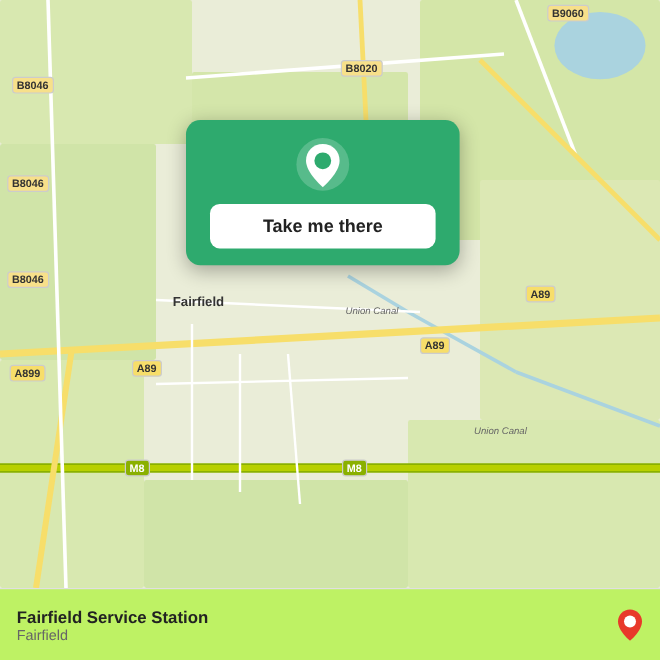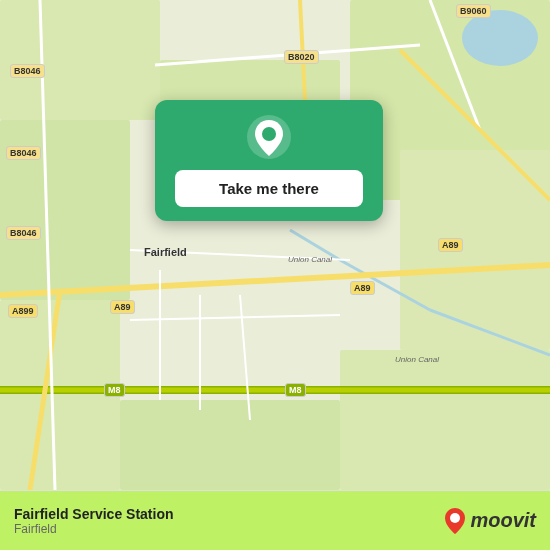--- a/index.html
+++ b/index.html
@@ -194,15 +194,14 @@
   <div class="location-info">
     <span class="location-name">Fairfield Service Station</span>
     <span style="font-size:12px;color:#666">Fairfield</span>
   </div>
   <div class="moovit-logo">
 
     <svg class="moovit-pin" viewBox="0 0 22 28">
       <path d="M11 1 C5.5 1 1 5.5 1 11 C1 19 11 27 11 27 C11 27 21 19 21 11 C21 5.5 16.5 1 11 1Z" fill="#e8392a"></path>
       <circle cx="11" cy="11" r="5" fill="white"></circle>
     </svg>
-    <span class="moovit-text">moovit</span>
   </div>
 </div>
 
 </body></html>

